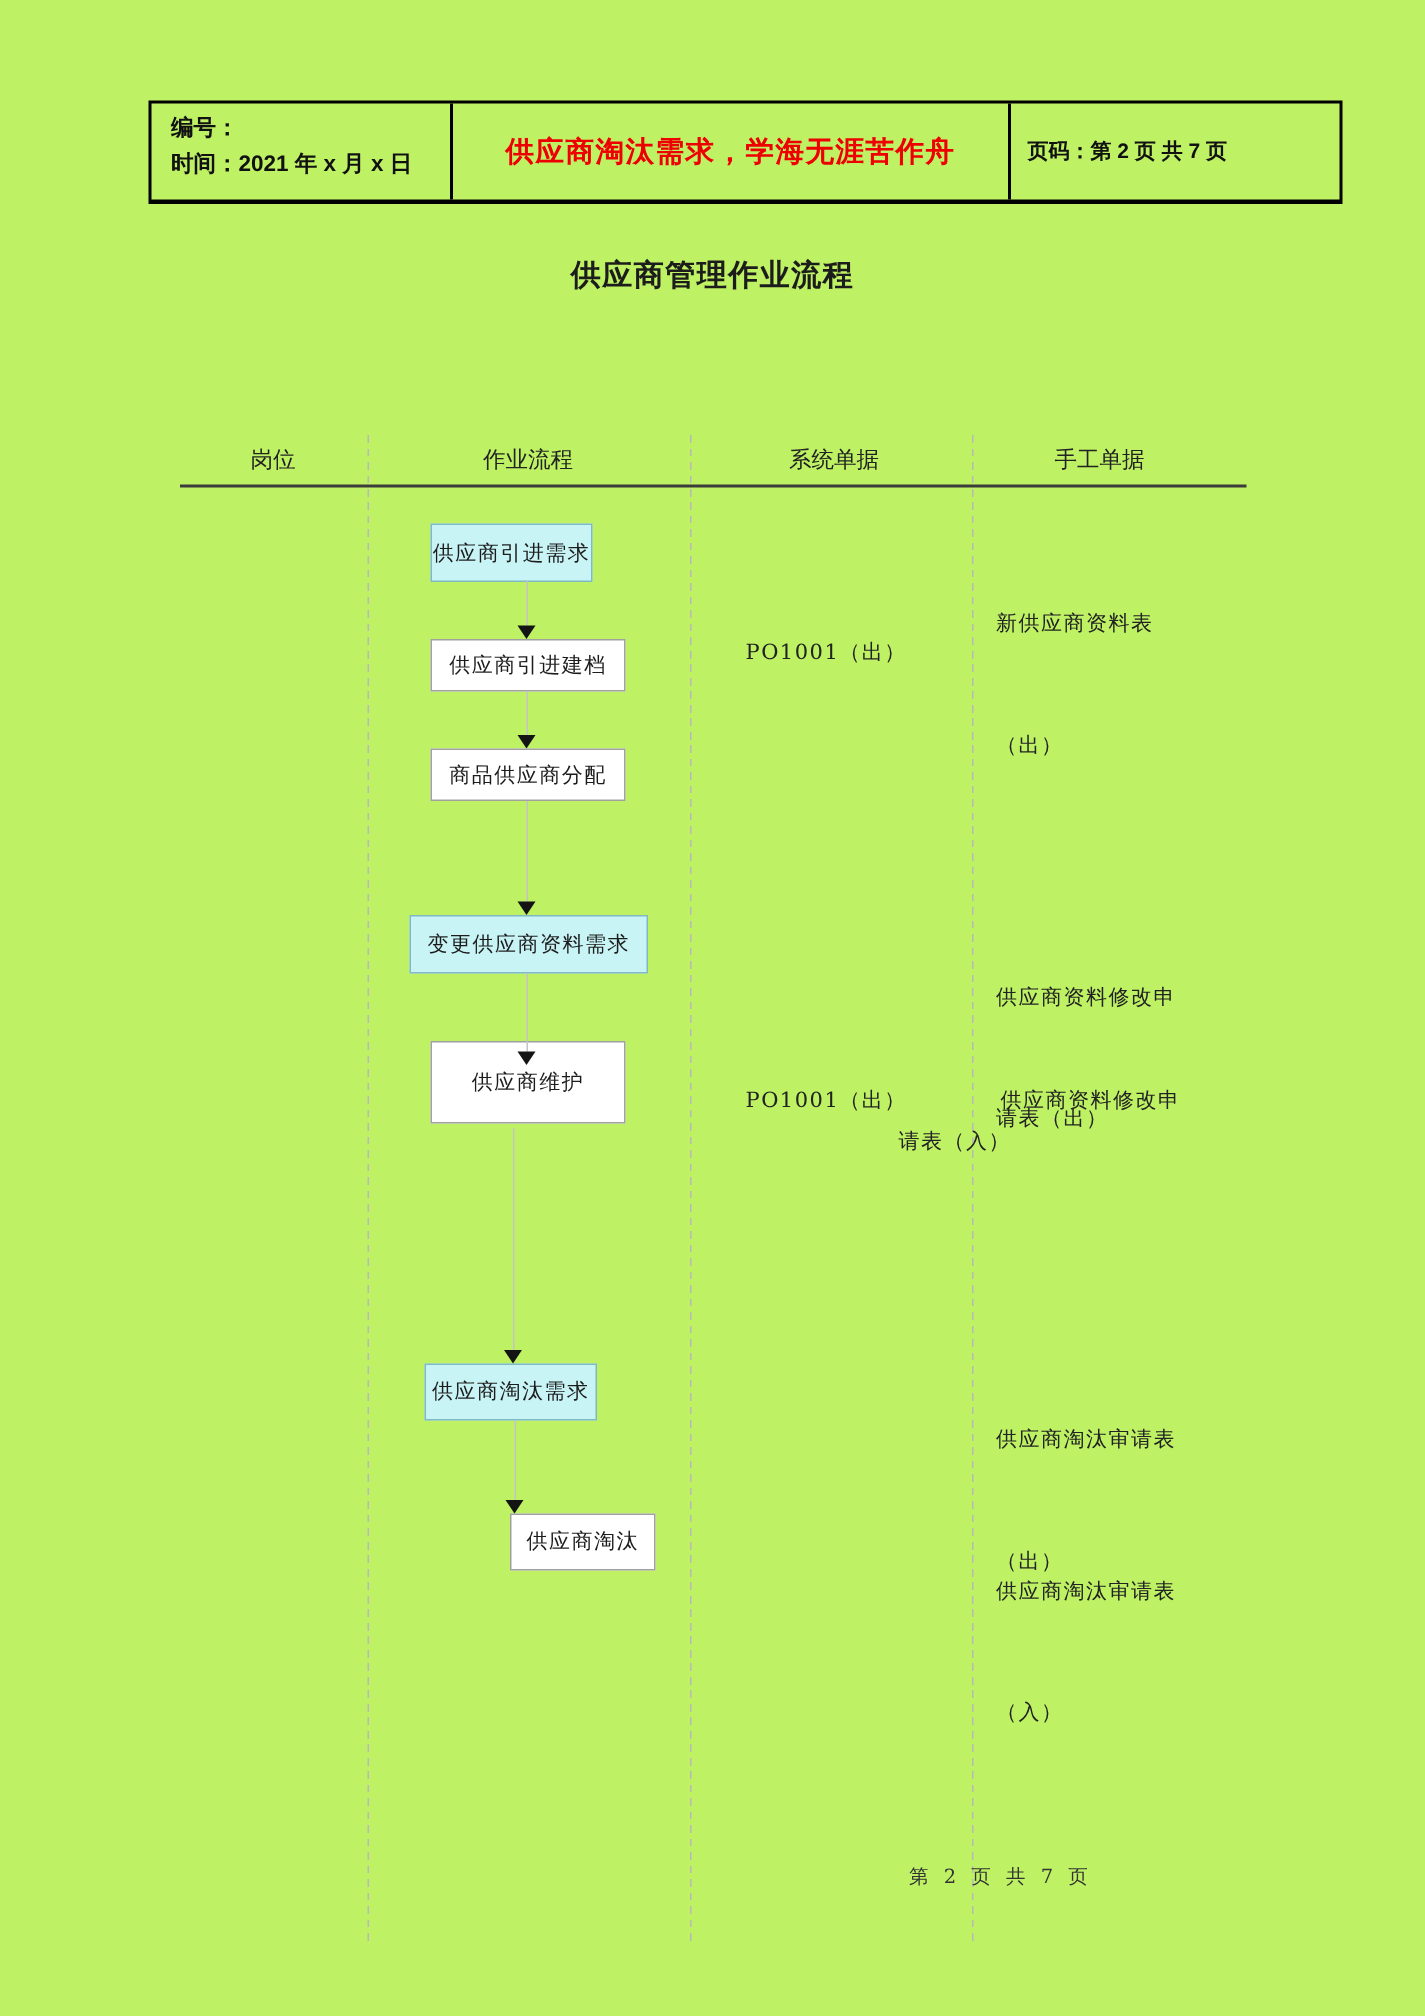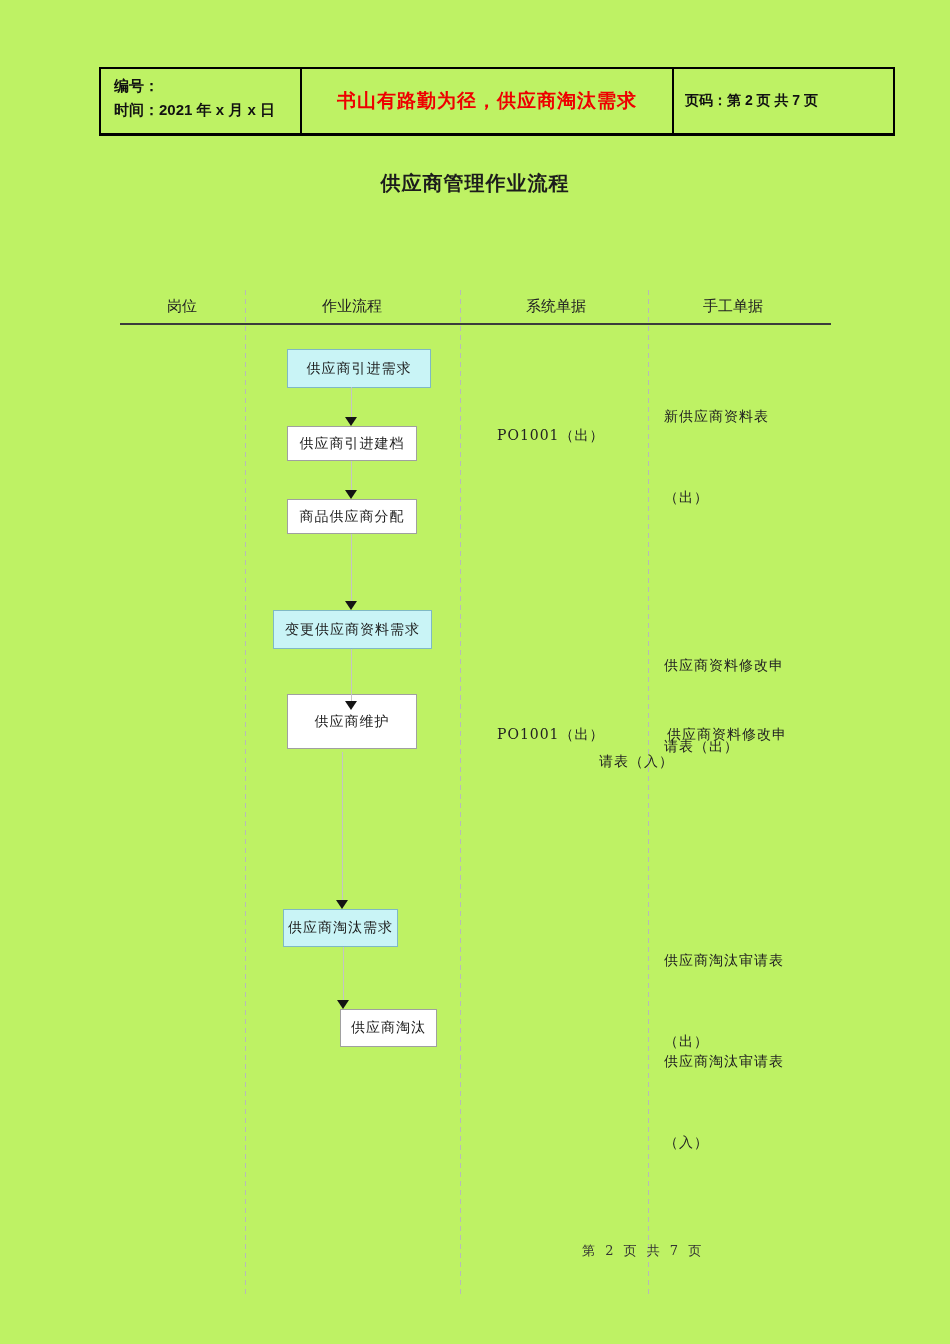--- a/index.html
+++ b/index.html
@@ -36,49 +36,49 @@
 
   
   .conn{position:absolute;width:1px;background:#c4c4c4;}
   .arr{position:absolute;width:0;height:0;border-left:6px solid transparent;
        border-right:6px solid transparent;border-top:9px solid #141414;}
 
   
   .sdoc{position:absolute;font-size:14px;line-height:27px;color:#222;letter-spacing:1px;white-space:pre;}
 
   
-  #footer{position:absolute;left:582px;top:1242px;font-size:13px;letter-spacing:3px;color:#333;}
+  #footer{position:absolute;left:606px;top:1242px;font-size:13px;letter-spacing:3px;color:#333;}
 </style>
 </head>
 <body>
 
 <div id="page">
 
   <div id="hdr">
     <div class="hcell" id="hcell-meta">
       <div>编号：</div>
       <div>时间：2021 年 x 月 x 日</div>
     </div>
-    <div class="hcell" id="hcell-slogan" style="color:#ee0000;">书山有路勤为径，供应商淘汰需求</div>
+    <div class="hcell" id="hcell-slogan" style="color:#ee0000;">供应商淘汰需求，学海无涯苦作舟</div>
     <div class="hcell" id="hcell-page">页码：第 2 页  共 7 页</div>
   </div>
 
   <div id="title">供应商管理作业流程</div>
 
   <div class="lanehead" style="left:122px;">岗位</div>
   <div class="lanehead" style="left:292px;">作业流程</div>
   <div class="lanehead" style="left:496px;">系统单据</div>
   <div class="lanehead" style="left:673px;">手工单据</div>
   <div id="rule"></div>
 
   <div class="vdash" style="left:245px;"></div>
   <div class="vdash" style="left:460px;"></div>
   <div class="vdash" style="left:648px;"></div>
 
-  <div class="fbox hl" style="left:287px;top:349px;width:144px;height:39px;">供应商引进需求</div>
+  <div class="fbox hl" style="left:287px;top:349px;width:108px;height:39px;">供应商引进需求</div>
   <div class="fbox" style="left:287px;top:426px;width:130px;height:35px;">供应商引进建档</div>
   <div class="fbox" style="left:287px;top:499px;width:130px;height:35px;">商品供应商分配</div>
   <div class="fbox hl" style="left:273px;top:610px;width:159px;height:39px;text-align:right;">变更供应商资料需求</div>
   <div class="fbox" style="left:287px;top:694px;width:130px;height:55px;">供应商维护</div>
   <div class="fbox hl" style="left:283px;top:909px;width:115px;height:38px;">供应商淘汰需求</div>
   <div class="fbox" style="left:309px;top:1009px;width:97px;height:38px;margin-left:31px;">供应商淘汰</div>
 
   <div class="conn" style="left:351px;top:387px;height:30px;"></div>
   <div class="arr" style="left:345px;top:417px;"></div>
   <div class="conn" style="left:351px;top:461px;height:29px;"></div>

